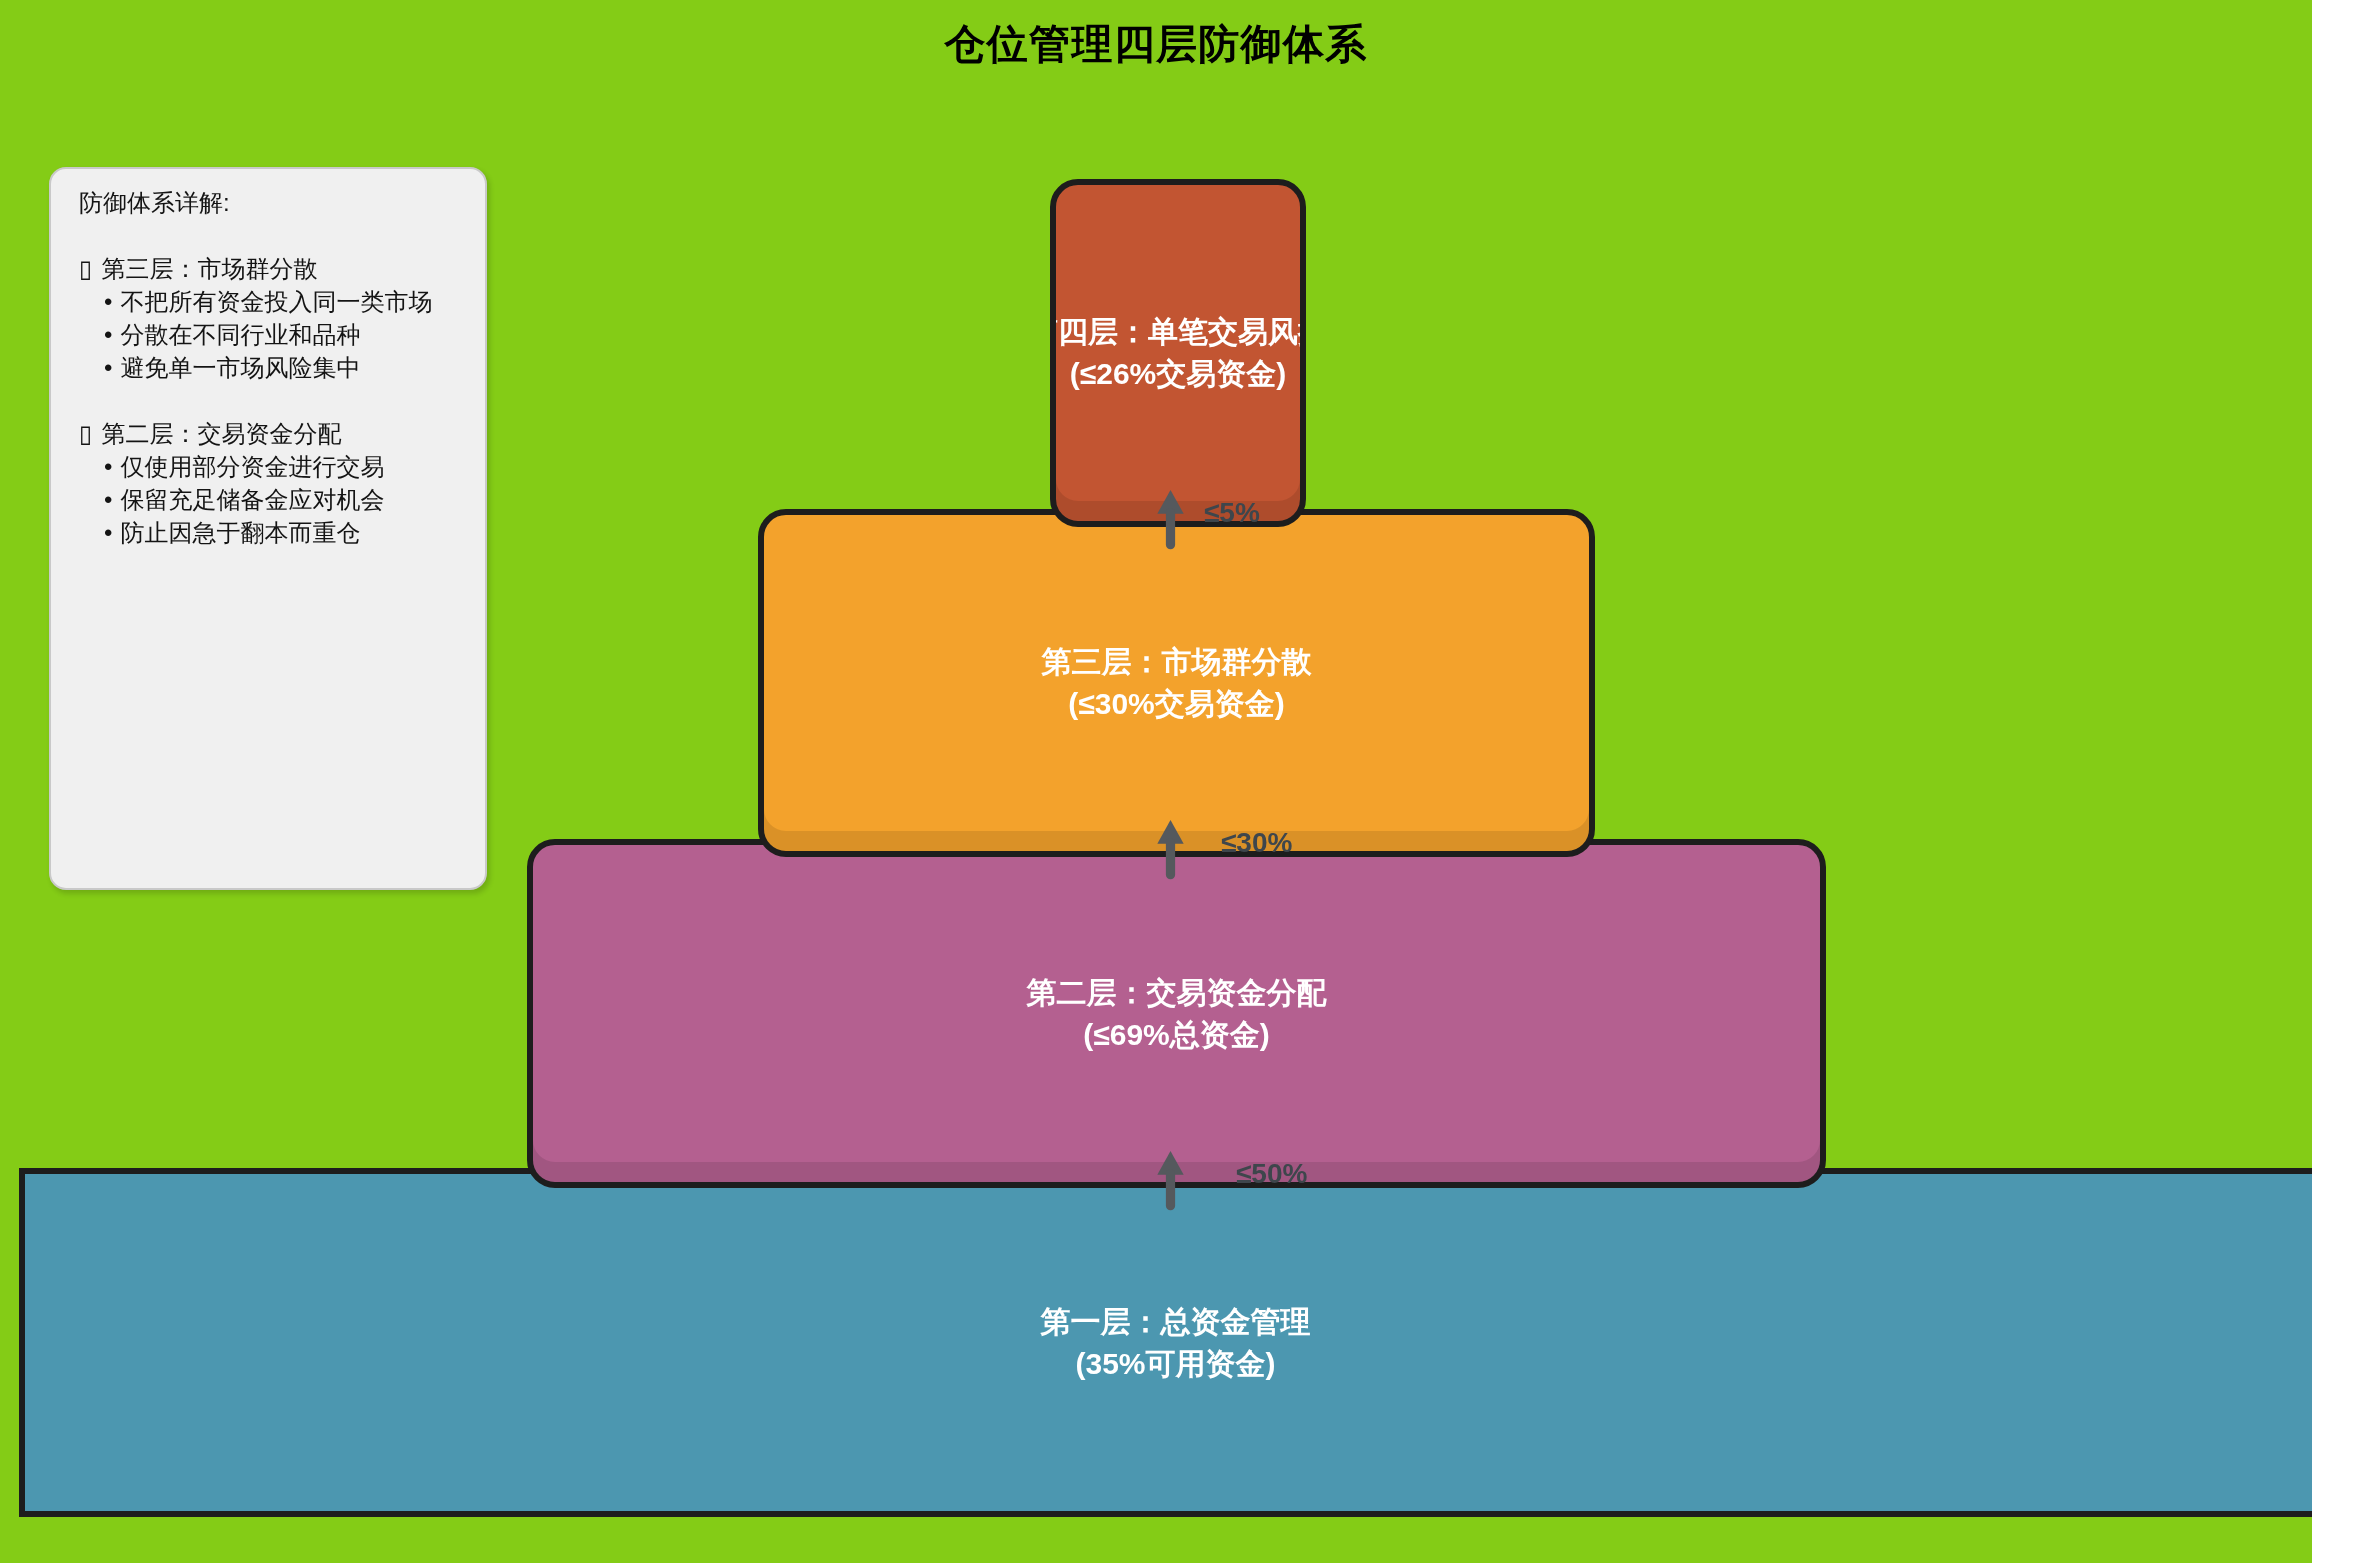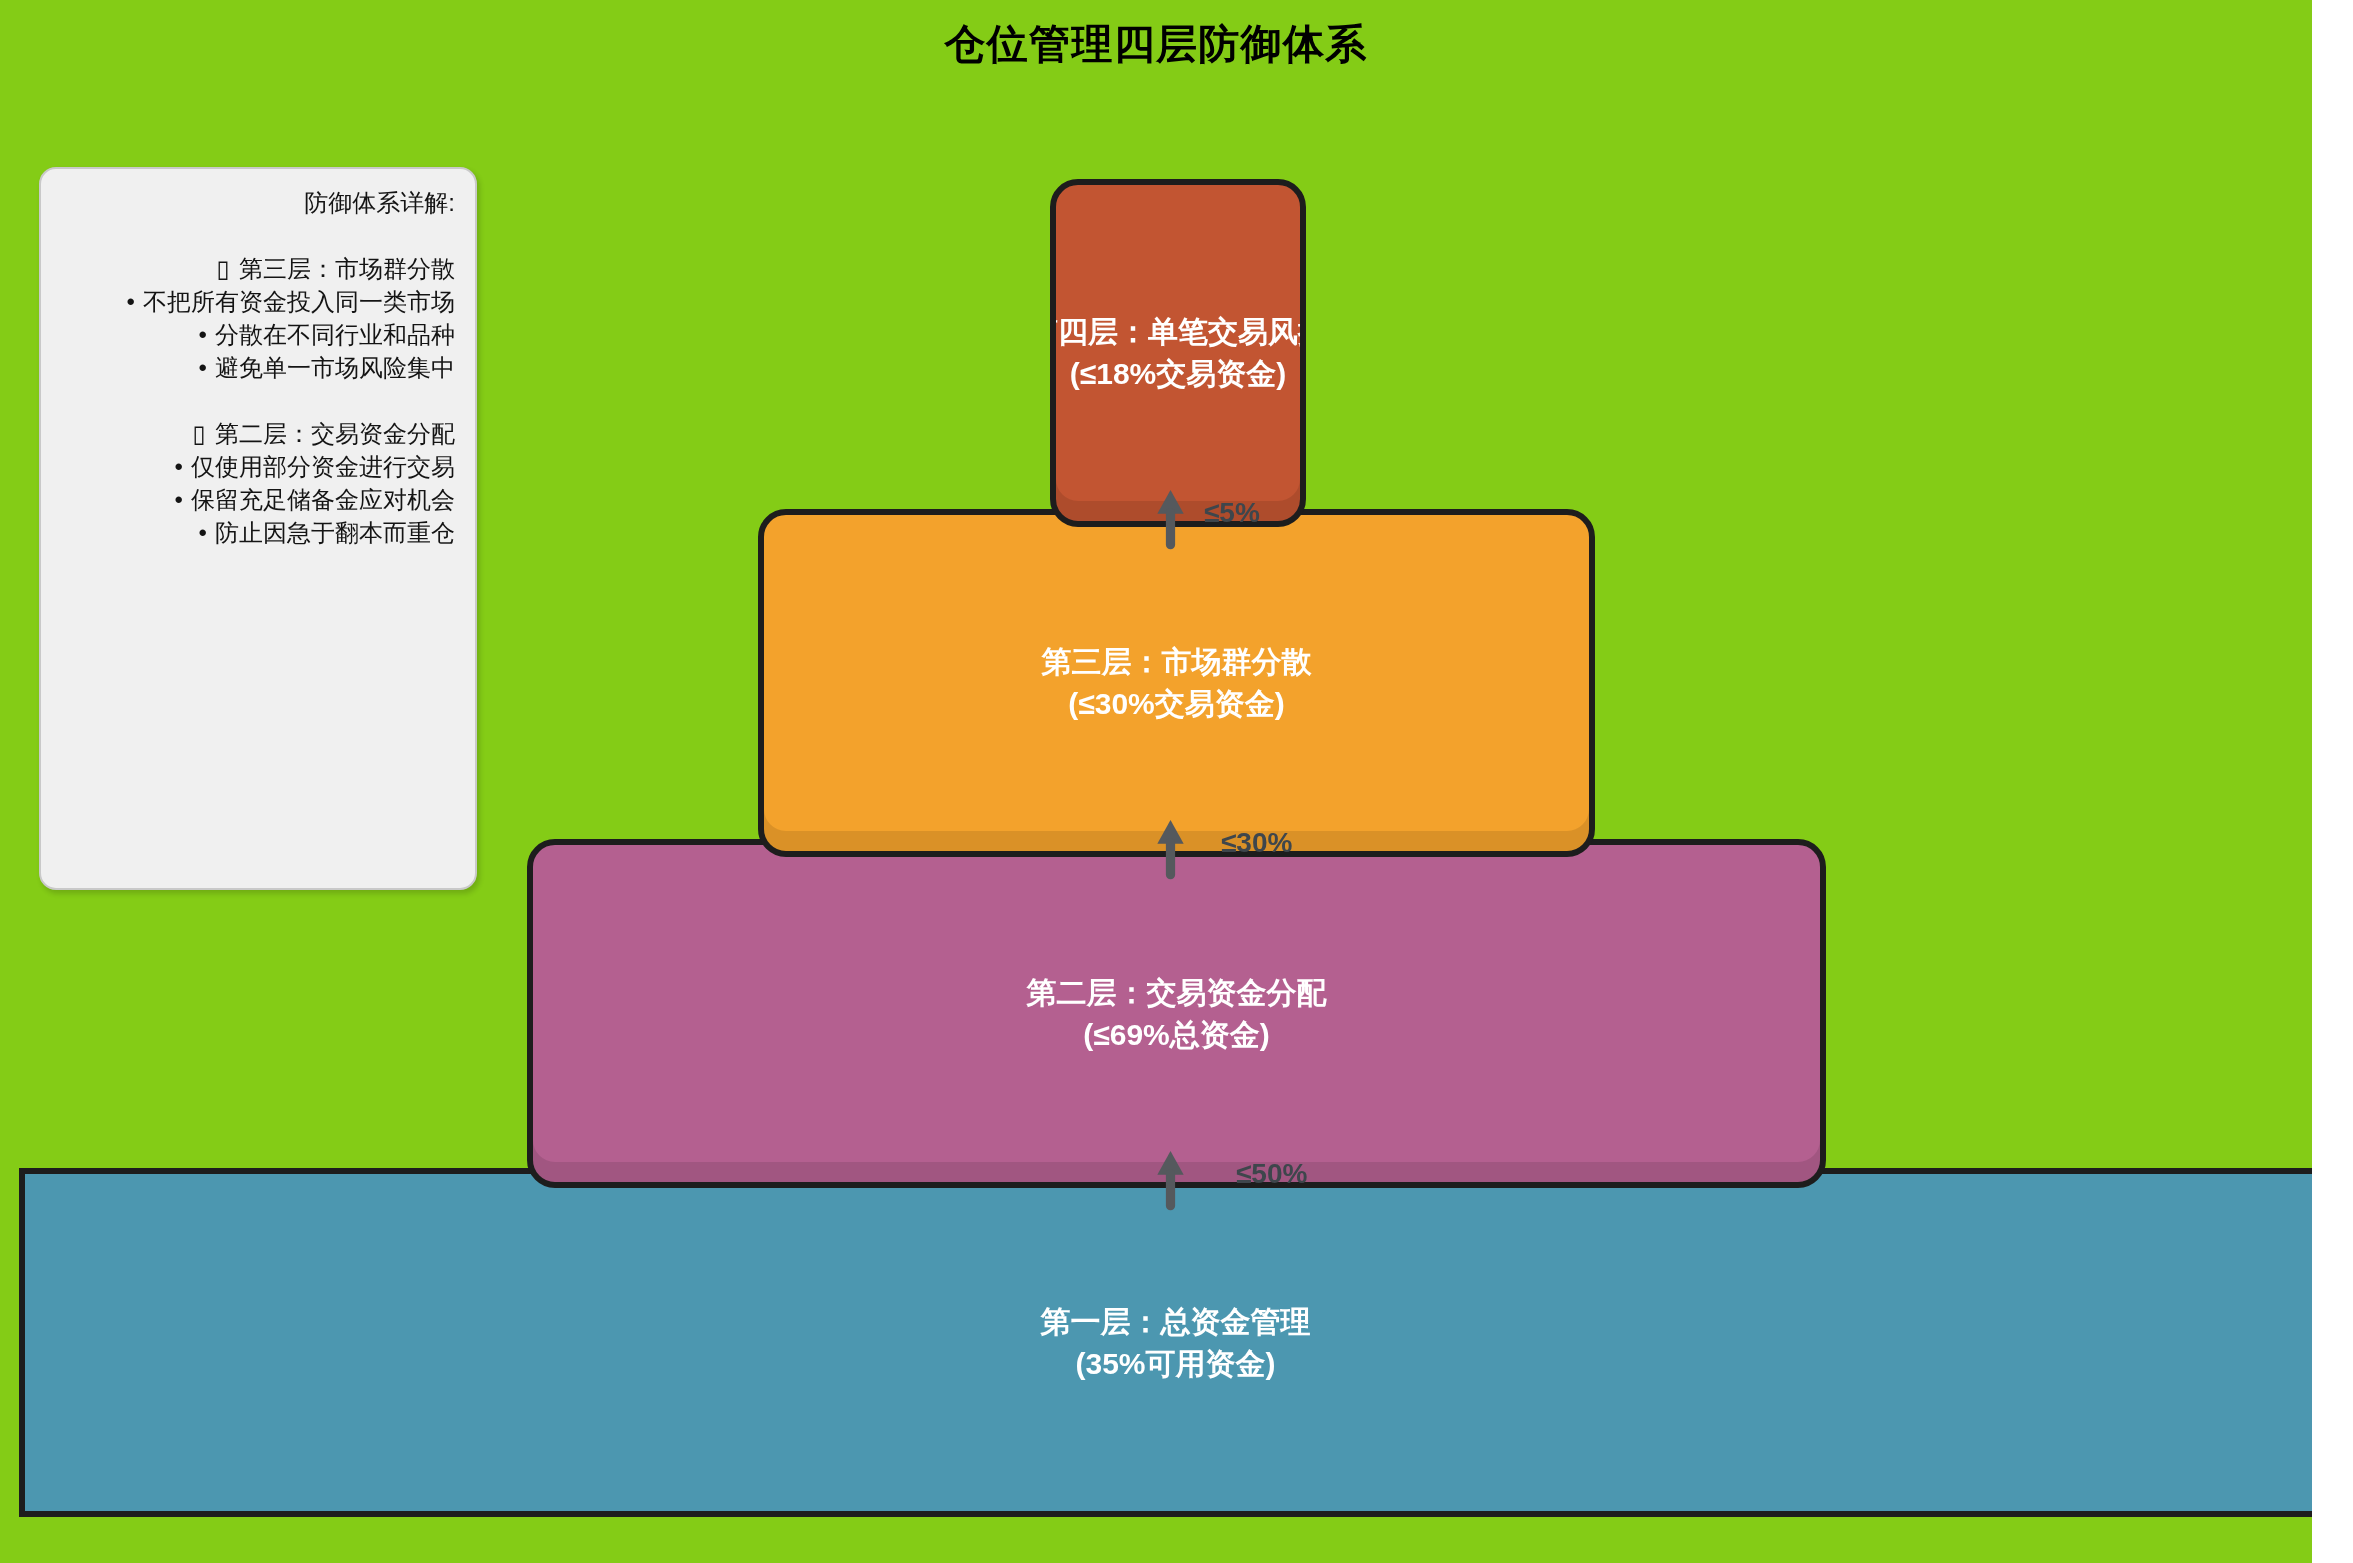--- a/index.html
+++ b/index.html
@@ -15,29 +15,29 @@
   
   .page-title{
     position:absolute;top:17px;left:0;width:100%;
     text-align:center;
     font-size:41px;font-weight:bold;color:#000;
     letter-spacing:1.3px;
   }
 
   
   .legend-panel{
-    position:absolute;left:39px;top:167px;
+    position:absolute;left:49px;top:167px;
     width:438px;height:723px;
     box-sizing:border-box;
     background:#f0f0f0;
     border:2px solid #c9c9c9;
     border-radius:17px;
     box-shadow:2.6px 3.3px 5.3px rgba(0,0,0,0.15);
-    padding:17px 20px;
-    font-size:24px;line-height:33px;color:#141414;text-align:right;
+    padding:17px 28px;
+    font-size:24px;line-height:33px;color:#141414;
   }
   .legend-heading{margin-bottom:33px;}
   .legend-section{margin-bottom:33px;}
   .legend-section:last-child{margin-bottom:0;}
   .section-heading .marker{margin-right:9.2px;}
   .bullet-line{padding-left:25px;}
   .bullet-char{margin-right:8px;}
 
   
   .layer{
@@ -119,21 +119,21 @@
   <div class="layer layer-3" style="background-color: rgb(243, 162, 44);">
     <div class="layer-text">
       <div>第三层：市场群分散</div>
       <div>(≤30%交易资金)</div>
     </div>
   </div>
 
   <div class="layer layer-4" style="background-color: rgb(194, 85, 50);">
     <div class="layer-text">
       <div>第四层：单笔交易风控</div>
-      <div>(≤18%交易资金)</div>
+      <div>(≤26%交易资金)</div>
     </div>
   </div>
 
   <svg class="up-arrow arrow-1" viewBox="0 0 44 94" xmlns="http://www.w3.org/2000/svg">
     <polygon points="22,0 42,36 2,36" fill="currentColor"></polygon>
     <rect x="15" y="28" width="14" height="62" rx="7" fill="currentColor"></rect>
   </svg>
   <svg class="up-arrow arrow-2" viewBox="0 0 44 94" xmlns="http://www.w3.org/2000/svg">
     <polygon points="22,0 42,36 2,36" fill="currentColor"></polygon>
     <rect x="15" y="28" width="14" height="62" rx="7" fill="currentColor"></rect>

